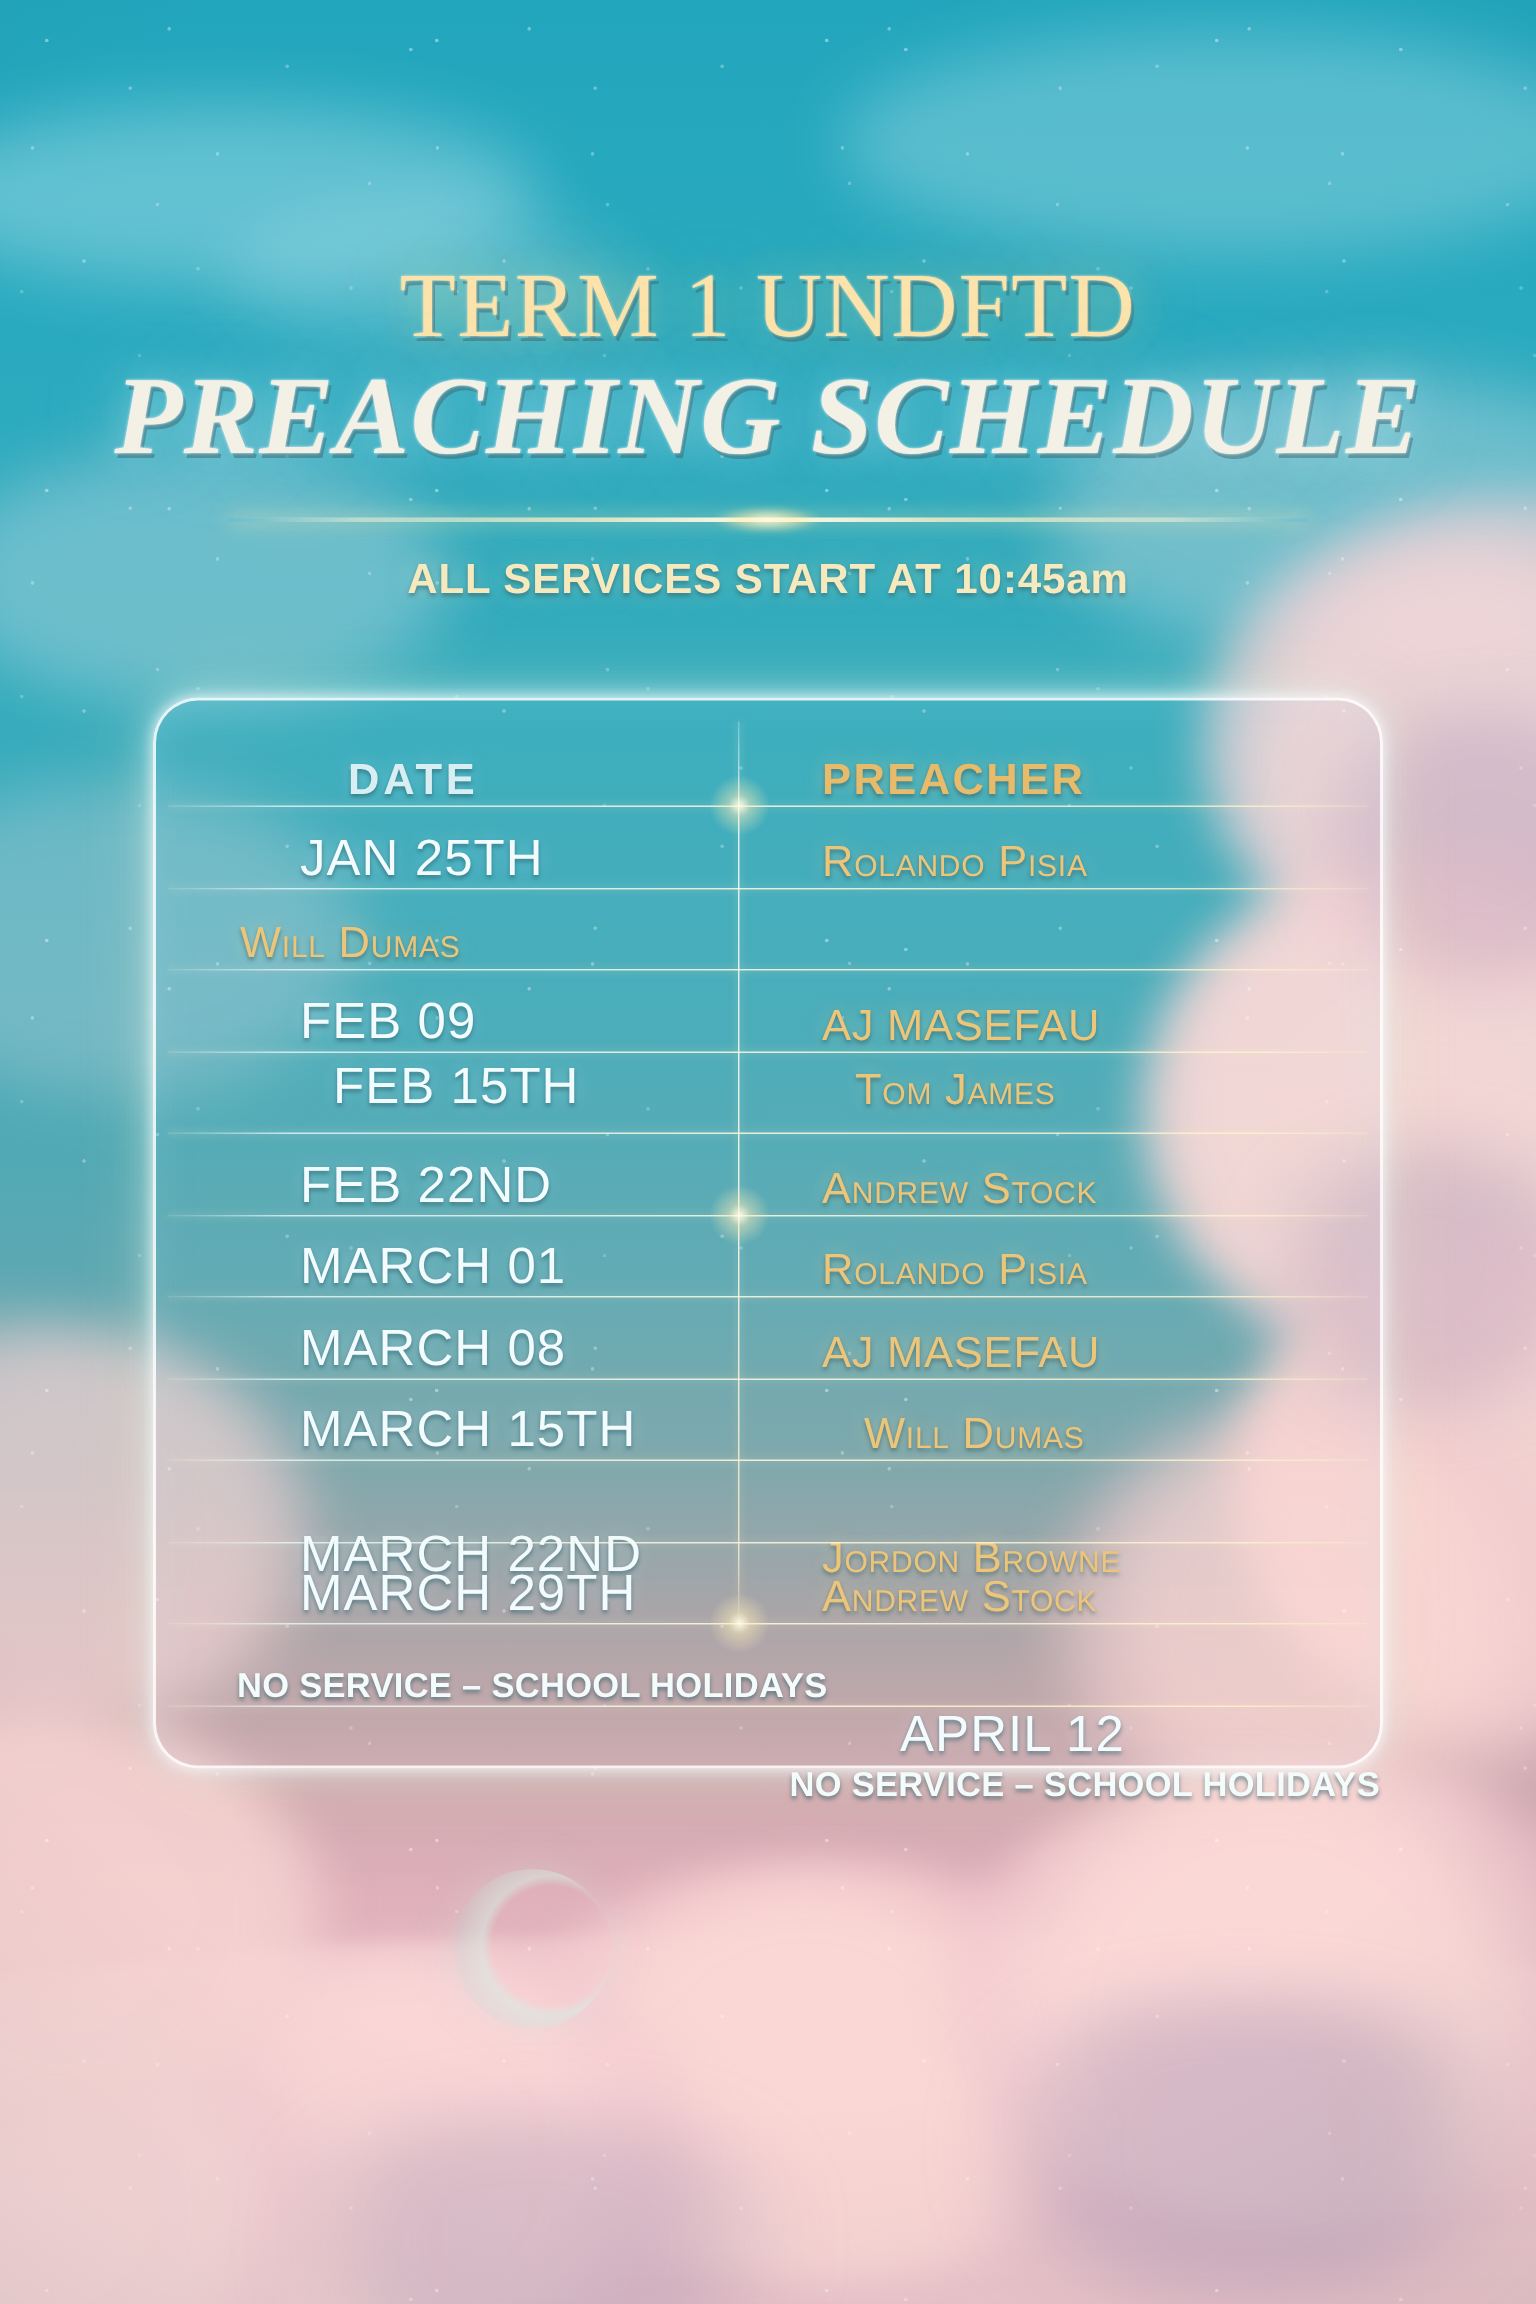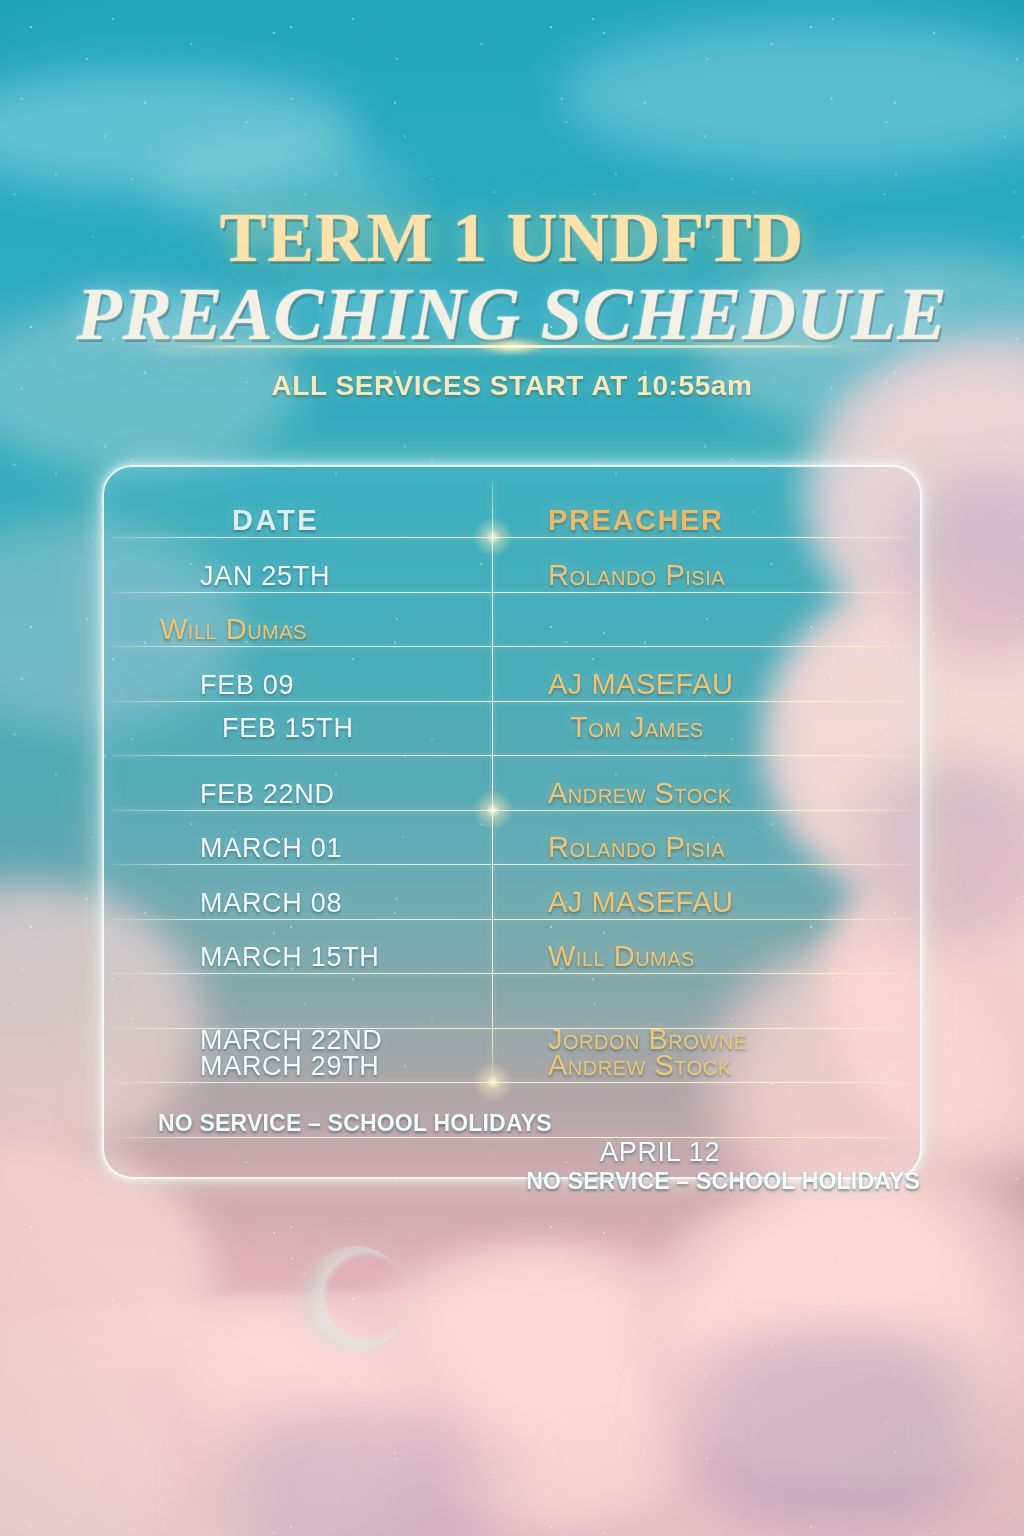--- a/index.html
+++ b/index.html
@@ -76,31 +76,30 @@
     background:radial-gradient(130% 95% at 50% 42%, rgba(0,0,0,0) 52%, rgba(10,60,70,.22) 100%);
   }
 
   
   .content{ position:absolute; inset:0; }
 
   .title-wrap{ position:absolute; left:0; right:0; top:176px; text-align:center; }
 
   .title-1{
     font-family:"Liberation Serif", "DejaVu Serif", serif;
-    font-weight:700;
-    font-size:70px;
+    font-weight:400;
+    font-size:61px;
     letter-spacing:1px;
     line-height:.96;
     color:#fbe3ab;
     text-shadow:
        0 0 2px rgba(255,240,200,.85),
        2px 3px 0 rgba(60,95,105,.45),
        0 0 26px rgba(255,226,150,.45),
        0 0 55px rgba(255,220,150,.28);
-    margin-top: 28px;
   }
   .title-2{
     font-family:"Liberation Serif", "DejaVu Serif", serif;
     font-weight:700;
     font-size:74px;
     letter-spacing:1px;
     line-height:1.02;
     margin-top:6px;
     color:#f3f1e6;
     text-shadow:
@@ -182,21 +181,21 @@
   }
   .spark{
     position:absolute; width:46px; height:46px; margin-left:-23px; margin-top:-23px;
     background:radial-gradient(circle at center, rgba(255,252,230,.95) 0%, rgba(255,240,185,.45) 22%, rgba(255,235,170,0) 62%);
     pointer-events:none;
   }
 
   .cell-date{
     width:388px;
     padding-left:68px;
-    font-size:27px;
+    font-size:34px;
     font-weight:500;
     letter-spacing:.7px;
     color:#f2fbfd;
     text-shadow:0 2px 3px rgba(35,85,98,.55), 0 0 12px rgba(210,245,255,.30);
   }
   .cell-preacher{
     flex:1;
     padding-left:28px;
     font-size:29px;
     font-weight:500;
@@ -269,21 +268,21 @@
 
   <div class="content">
 
     <div class="title-wrap">
       <div class="title-1">TERM 1 UNDFTD</div>
       <div class="title-2">PREACHING SCHEDULE</div>
     </div>
 
     <div class="divider"></div>
 
-    <div class="subtitle">ALL SERVICES START AT 10:55am</div>
+    <div class="subtitle">ALL SERVICES START AT 10:45am</div>
 
     <div class="table-card">
       <div class="tbl" id="tbl">
           <div class="row hdr" style="top: 10px; height: 60px;">
             <div class="cell-date">DATE</div>
             <div class="cell-preacher">PREACHER</div>
           </div>
           <div class="rowline" style="top: 70px;"></div>
           <div class="row" style="top: 70px; height: 54.5px;">
             <div class="cell-date">JAN 25TH</div>
@@ -312,21 +311,21 @@
           <div class="row" style="top: 342.5px; height: 54.5px;">
             <div class="cell-date">MARCH 01</div>
             <div class="cell-preacher">Rolando Pisia</div>
           </div>
           <div class="rowline" style="top: 397px;"></div>
           <div class="row plain" style="top: 397px; height: 54.5px;">
             <div class="cell-date">MARCH 08</div>
             <div class="cell-preacher plain">AJ MASEFAU</div>
           </div>
           <div class="rowline" style="top: 451.5px;"></div>
-          <div class="row" style="top: 451.5px; height: 54.5px;">
+          <div class="row" style="top: 451.5px; height: 54.5px; gap: 28px;">
             <div class="cell-date">MARCH 15TH</div>
             <div class="cell-preacher">Will Dumas</div>
           </div>
           <div class="rowline" style="top: 506px;"></div>
           <div class="row" style="top: 534px; height: 54.5px;">
             <div class="cell-date">MARCH 22ND</div>
             <div class="cell-preacher">Jordon Browne</div>
           </div>
           <div class="rowline" style="top: 560.5px;"></div>
           <div class="row" style="top: 560.5px; height: 54.5px;">

